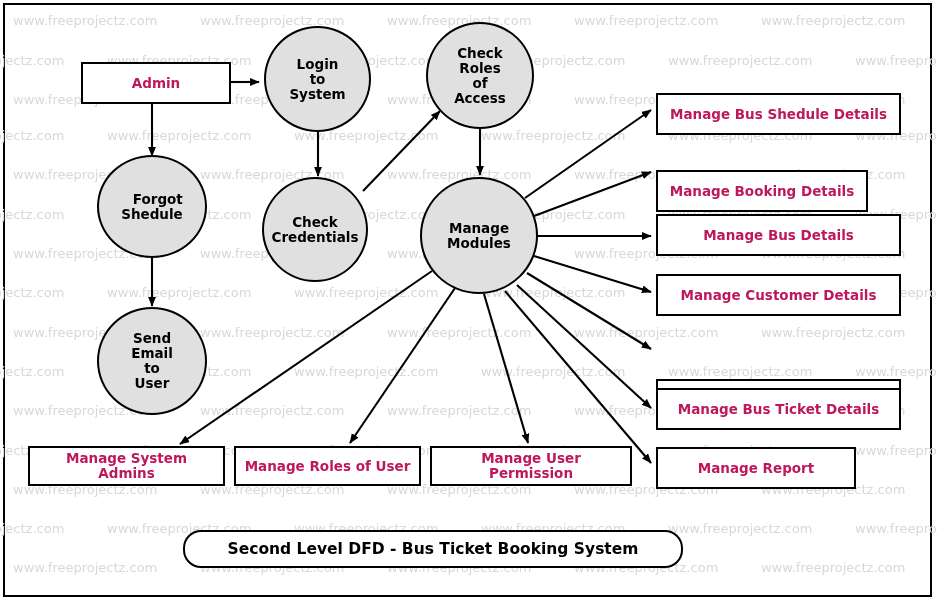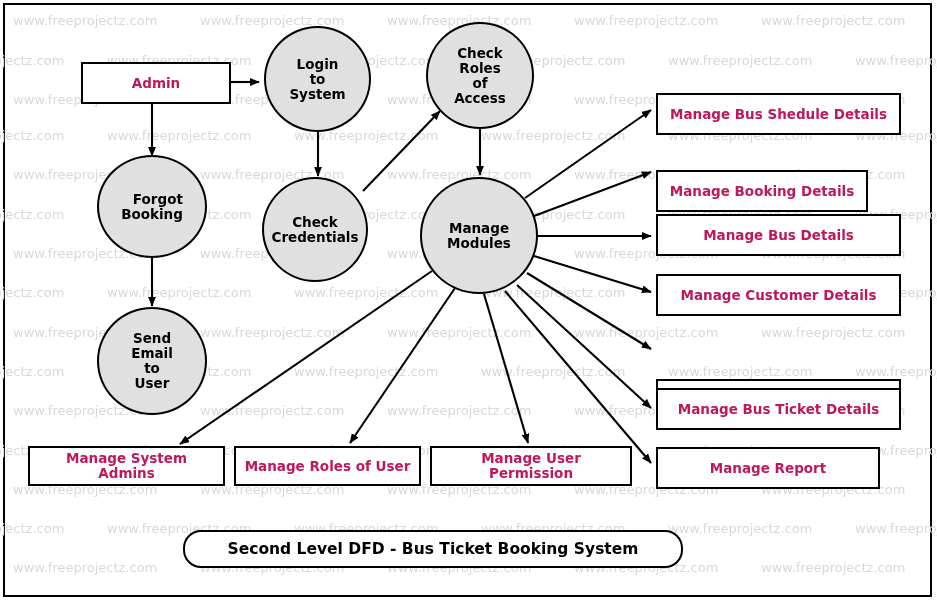--- a/index.html
+++ b/index.html
@@ -228,21 +228,21 @@
       <span>Check</span><br>
       <span>Roles</span><br>
       <span>of</span><br>
       <span>Access</span>
     </span>
   </div>
 
   <div class="node proc" style="left:97px; top:155px; width:110px; height:103px;text-align:right;">
     <span class="lbl">
       <span>Forgot</span><br>
-      <span>Booking</span>
+      <span>Shedule</span>
     </span>
   </div>
 
   <div class="node proc" style="left:262px; top:177px; width:106px; height:105px;">
     <span class="lbl">
       <span>Check</span><br>
       <span>Credentials</span>
     </span>
   </div>
 
@@ -274,21 +274,21 @@
       </div>
       <div class="node store" style="left: 656px; top: 274px; width: 245px; height: 42px;">
         <span class="lbl">Manage Customer Details</span>
       </div>
       <div class="node store" style="left: 656px; top: 331px; width: 245px; height: 42px; margin-top: 48px;">
         <span class="lbl">Manage Payment Details</span>
       </div>
       <div class="node store" style="left: 656px; top: 388px; width: 245px; height: 42px;">
         <span class="lbl">Manage Bus Ticket Details</span>
       </div>
-      <div class="node store" style="left: 656px; top: 447px; width: 224px; height: 42px;">
+      <div class="node store" style="left: 656px; top: 447px; width: 200px; height: 42px;">
         <span class="lbl">Manage Report</span>
       </div>
     </div>
 
   <div id="bottom-stores">
       <div class="node store" style="left: 28px; top: 446px; width: 197px; height: 40px;">
         <span class="lbl">Manage System Admins</span>
       </div>
       <div class="node store" style="left: 234px; top: 446px; width: 187px; height: 40px;">
         <span class="lbl">Manage Roles of User</span>

